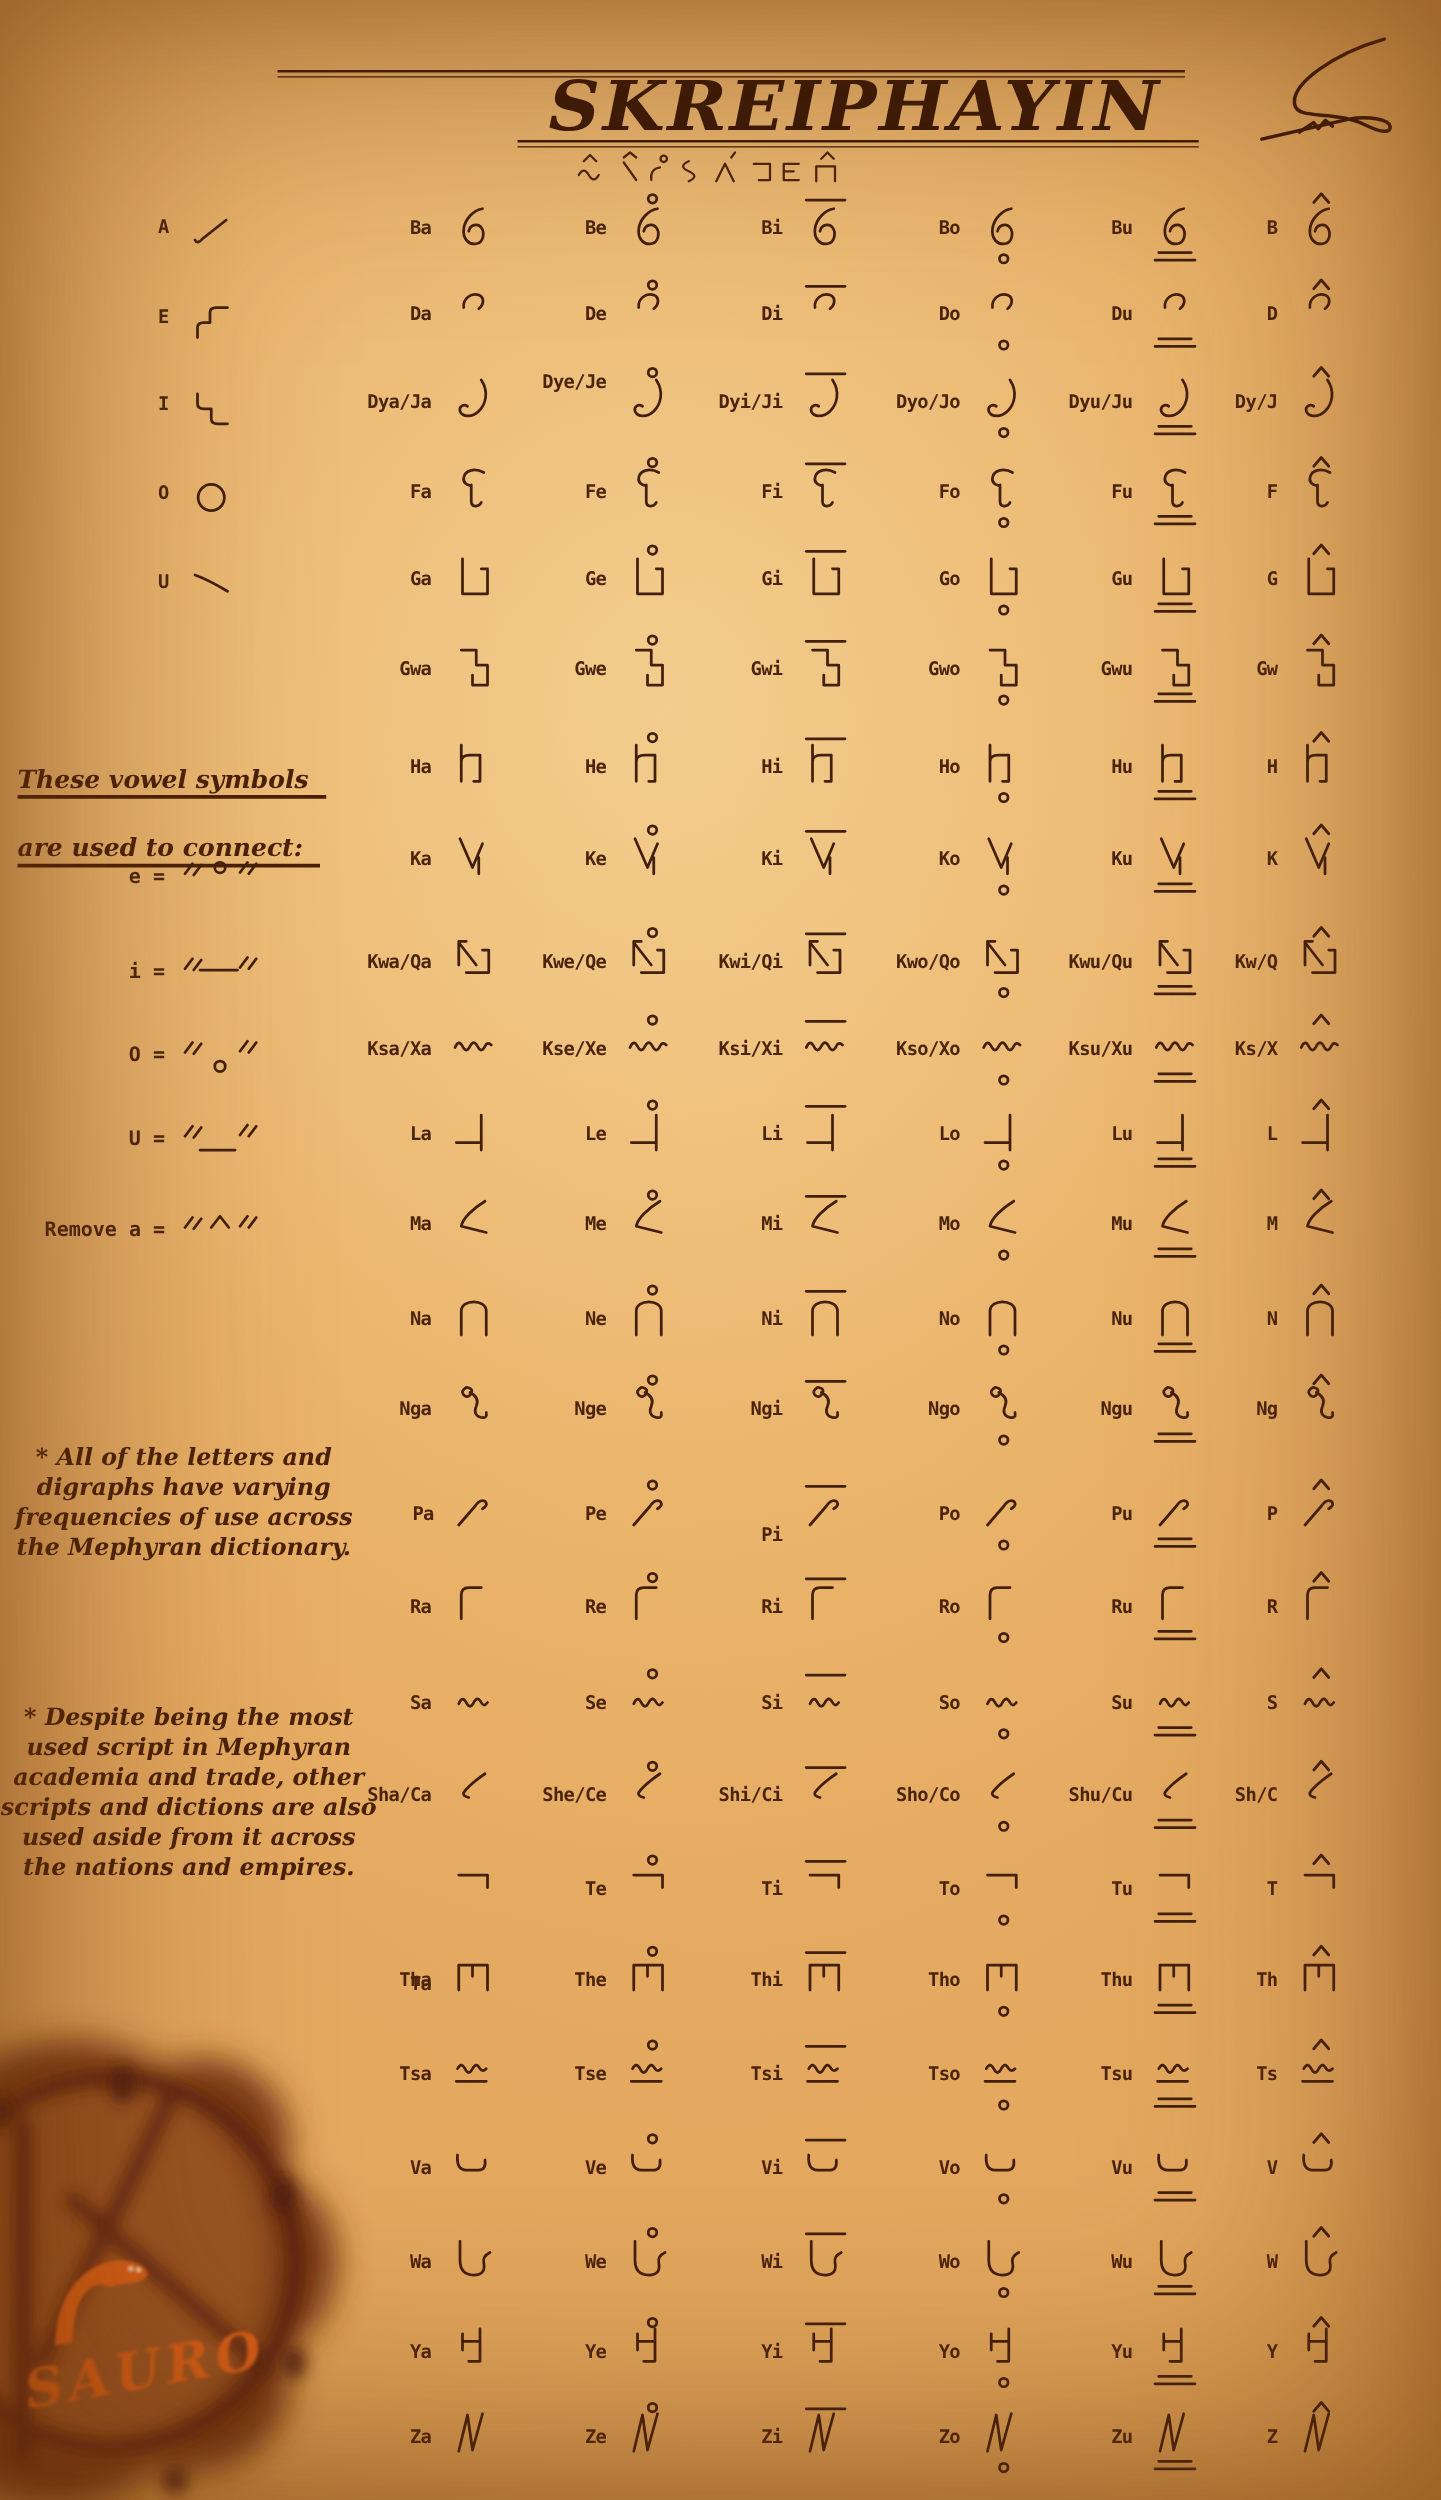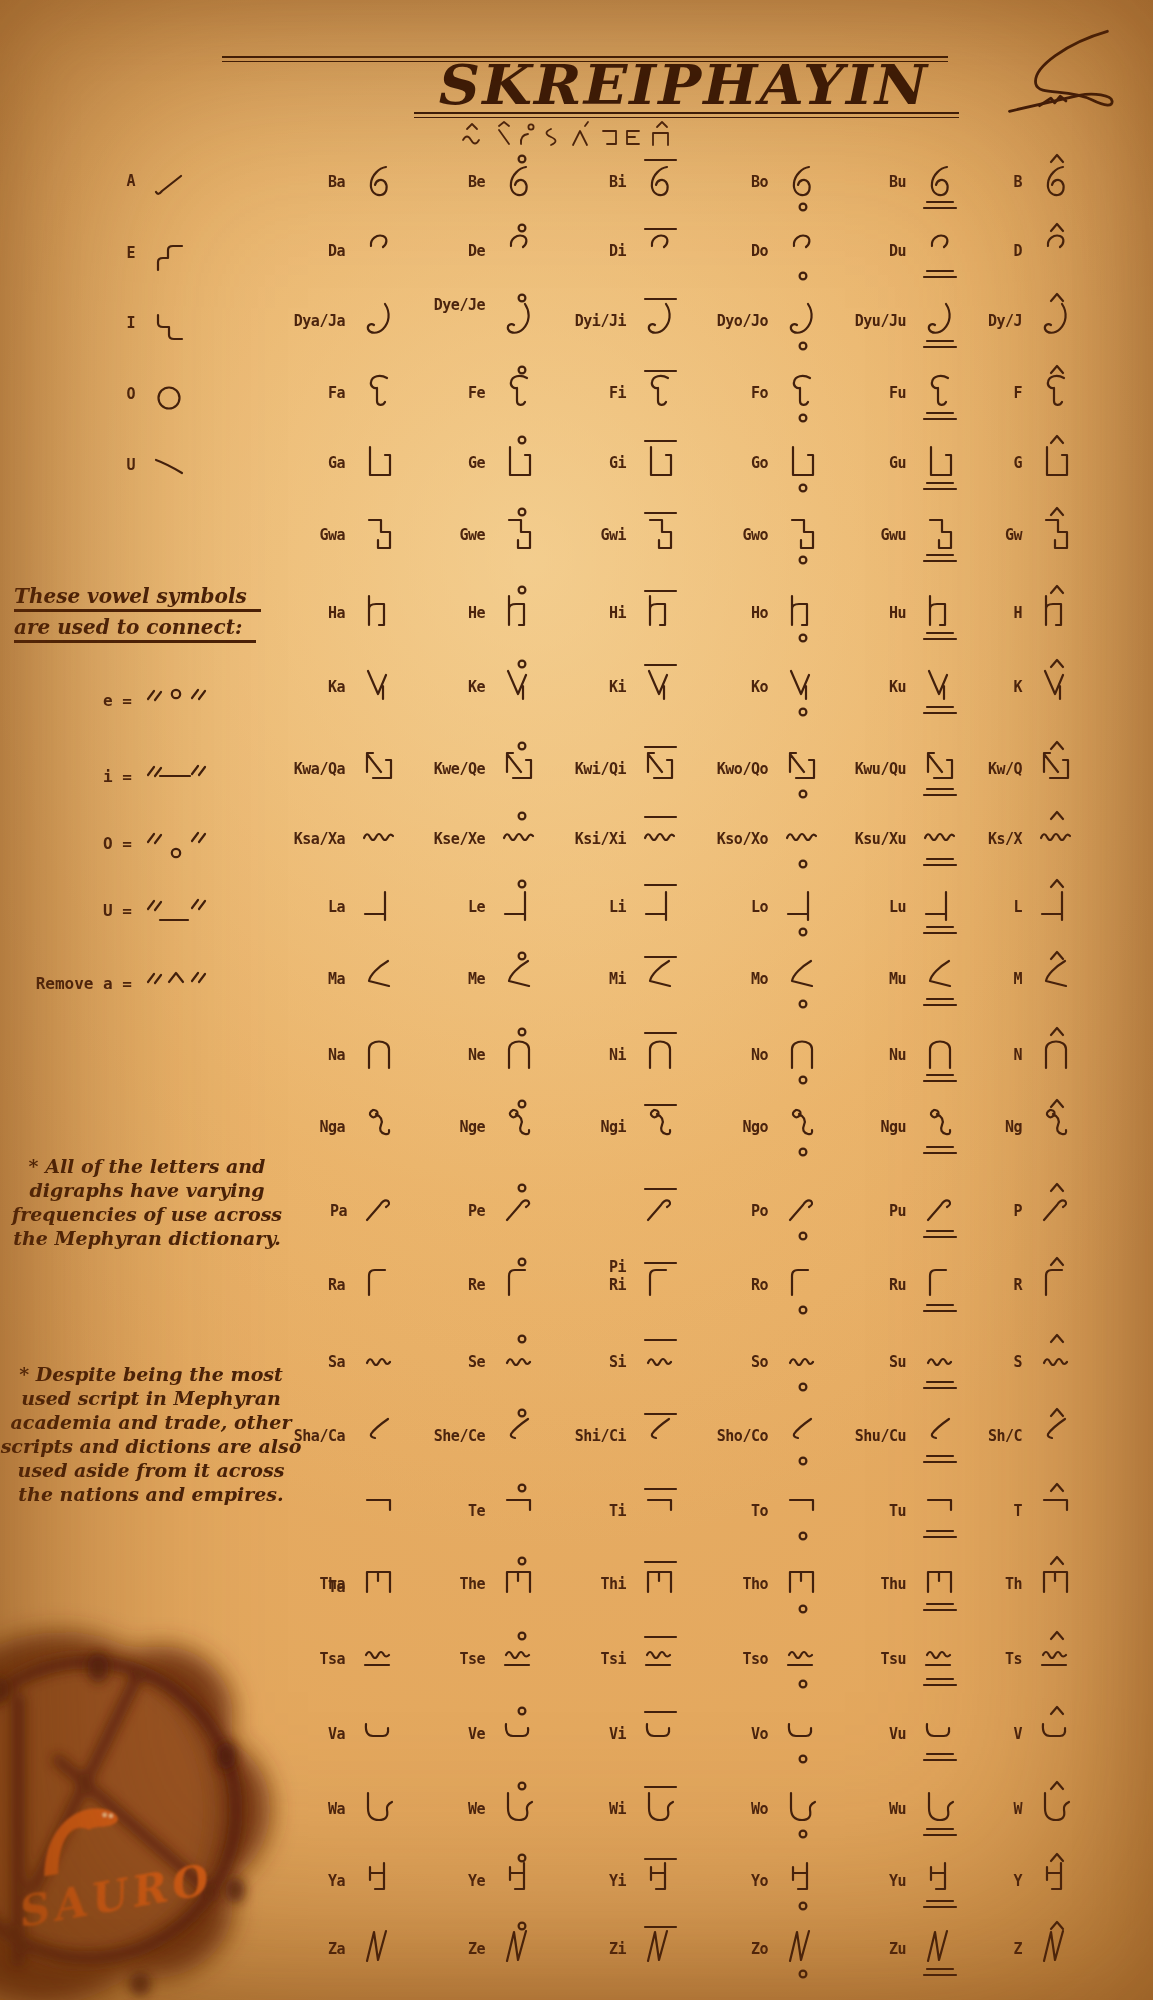--- a/index.html
+++ b/index.html
@@ -21,21 +21,21 @@
   .rule{position:absolute;border-top:2px solid #3a1a08;border-bottom:1px solid #3a1a08;height:3px;}
   .rule-top{left:222px;top:56px;width:726px;}
   .title-main{
     position:absolute;left:408px;top:52px;width:552px;text-align:center;
     font-style:italic;font-weight:bold;font-size:55px;color:#371807;letter-spacing:2px;transform:scaleX(1.04);
   }
   .rule-main{left:414px;top:112px;width:545px;}
   .native-sub{position:absolute;left:455px;top:120px;}
   .sig{position:absolute;left:985px;top:16px;}
   .conn-head{position:absolute;left:14px;top:584px;font-style:italic;font-weight:bold;font-size:20px;color:#4a2108;}
-  .conn-head span{display:block;width:-moz-fit-content;width:fit-content;border-bottom:3px solid #4a2108;padding:0 14px 1px 0;margin-bottom:3px;}
+  .conn-head span{display:block;width:-moz-fit-content;width:fit-content;border-bottom:3px solid #4a2108;padding:0 14px 1px 0;margin-bottom:3px;margin-top:27px;}
   .note{
     position:absolute;text-align:center;font-style:italic;font-weight:bold;
     font-size:19px;line-height:24px;color:#4a2208;
   }
   .note1{left:4px;top:1154px;width:286px;}
   .note2{left:0px;top:1362px;width:302px;}
   .lbl{
     position:absolute;width:104px;text-align:right;
     font-family:"DejaVu Sans Mono",monospace;font-weight:bold;font-size:15px;
     color:#4b240e;letter-spacing:-0.5px;white-space:nowrap;
@@ -666,21 +666,21 @@
           <path d="M10,39 L23,24 Q27,18 31,20 Q34,23 29,26"></path>
         </g>
       </svg>
       <div class="lbl" style="left:381px;top:1202px">Pe</div>
       <svg class="g" viewBox="0 0 44 62" width="44" height="62" style="left:497px;top:1181px">
         <g fill="none" stroke="#42200d" stroke-width="2.2" stroke-linecap="round" stroke-linejoin="round">
           <path d="M10,39 L23,24 Q27,18 31,20 Q34,23 29,26"></path>
           <circle cx="25" cy="7" r="3.4"></circle>
         </g>
       </svg>
-      <div class="lbl" style="left:522px;top:1258px">Pi</div>
+      <div class="lbl" style="left:522px;top:1219px">Pi</div>
       <svg class="g" viewBox="0 0 44 62" width="44" height="62" style="left:638px;top:1181px">
         <g fill="none" stroke="#42200d" stroke-width="2.2" stroke-linecap="round" stroke-linejoin="round">
           <path d="M10,39 L23,24 Q27,18 31,20 Q34,23 29,26"></path>
           <path d="M7,8 L38,8"></path>
         </g>
       </svg>
       <div class="lbl" style="left:664px;top:1202px">Po</div>
       <svg class="g" viewBox="0 0 44 62" width="44" height="62" style="left:780px;top:1181px">
         <g fill="none" stroke="#42200d" stroke-width="2.2" stroke-linecap="round" stroke-linejoin="round">
           <path d="M10,39 L23,24 Q27,18 31,20 Q34,23 29,26"></path>

